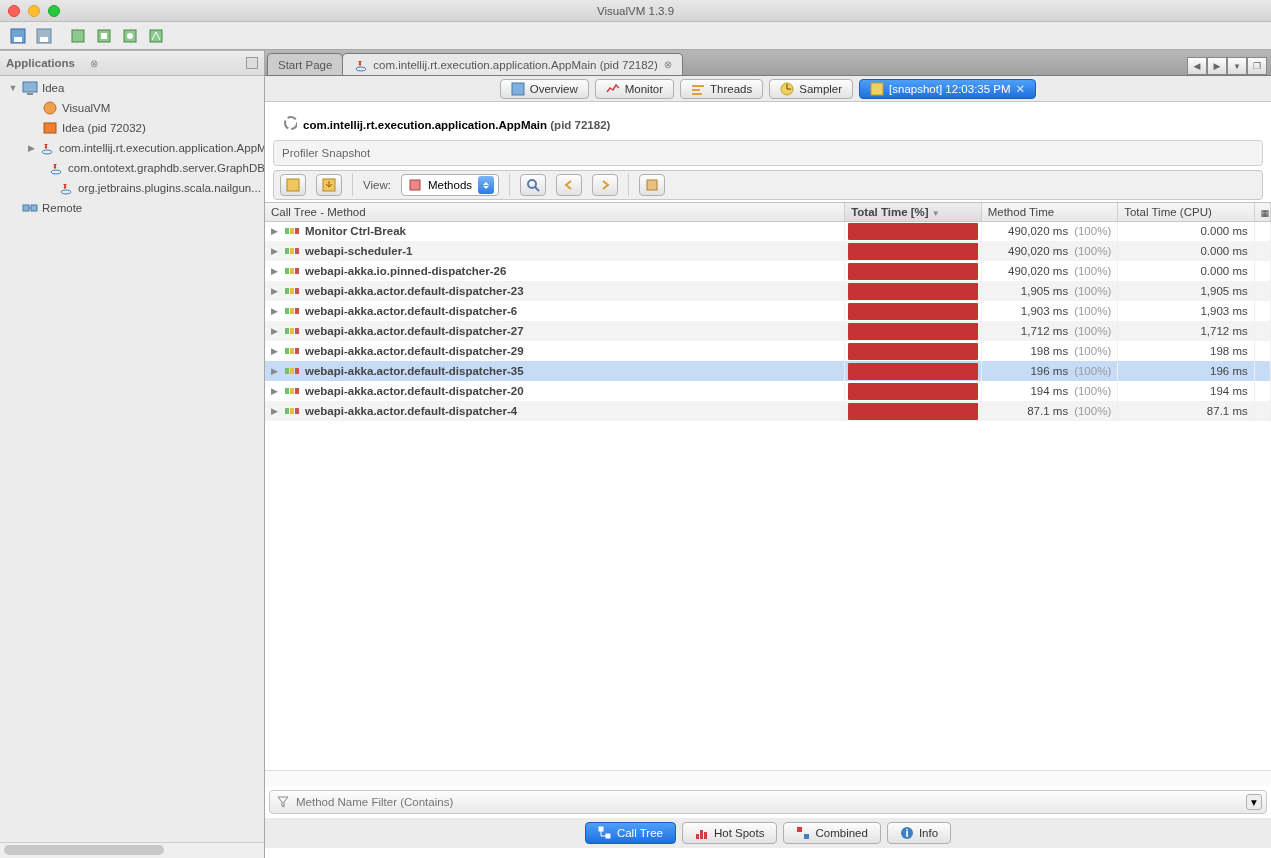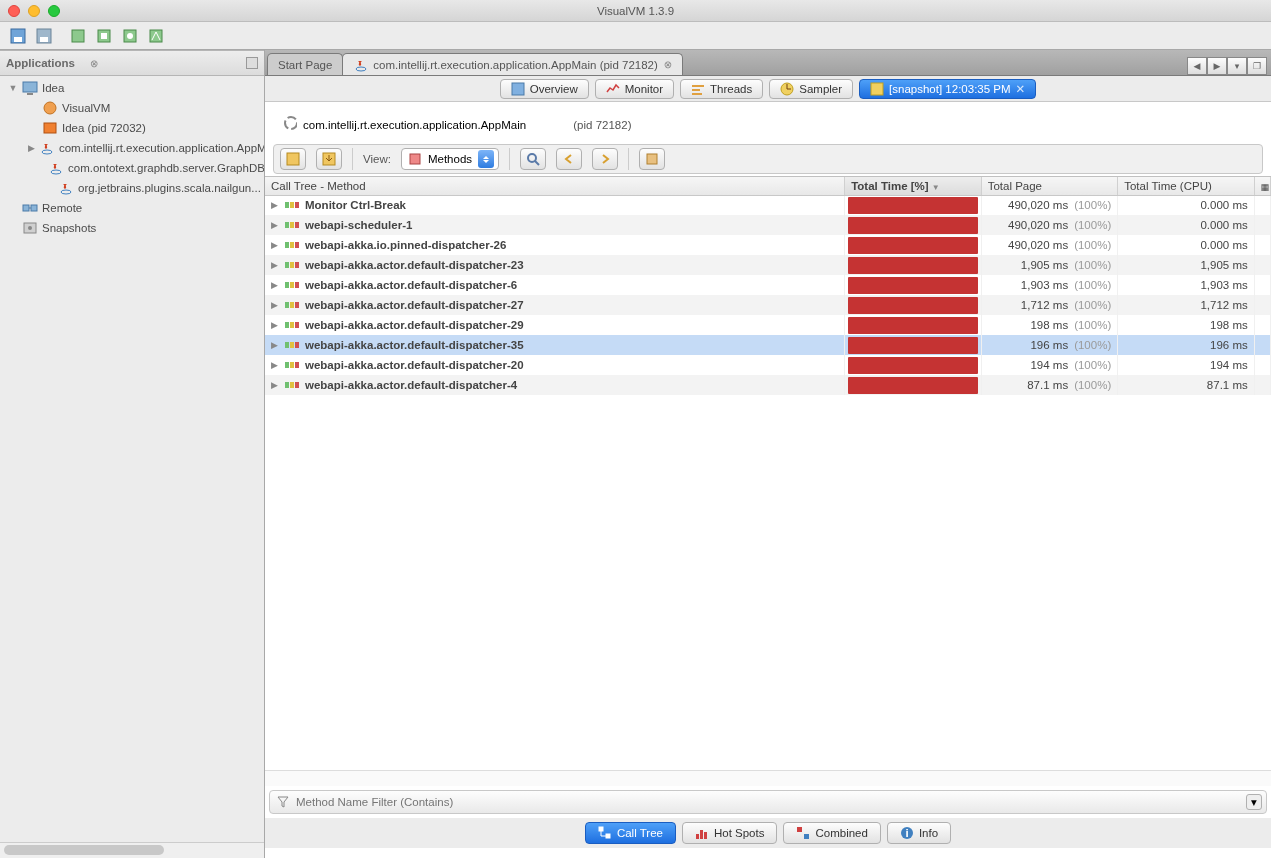--- a/index.html
+++ b/index.html
@@ -33,21 +33,21 @@
   .tabbar { height: 26px; background: linear-gradient(#b8b8b8,#a0a0a0); display:flex; align-items:flex-end; border-bottom:1px solid #7a7a7a; padding-left:2px; position:relative; }
   .tab { height:22px; display:flex; align-items:center; padding:0 10px; border:1px solid #7a7a7a; border-bottom:none; background:#cccccc; color:#555; border-top-left-radius:5px; border-top-right-radius:5px; margin-right:-1px; gap:6px; }
   .tab.active { background:#e8e8e8; }
   .tab-ctrls { position:absolute; right:4px; display:flex; gap:0; }
   .tab-ctrl { width:20px; height:18px; border:1px solid #888; background:linear-gradient(#fcfcfc,#ddd); display:flex; align-items:center; justify-content:center; font-size:9px; color:#666; }
   .subtabs { height: 26px; background:#ececec; display:flex; justify-content:center; align-items:center; gap:6px; border-bottom:1px solid #c8c8c8; }
   .subtab { height:20px; padding:0 10px; border:1px solid #b0b0b0; background:linear-gradient(#fdfdfd,#e2e2e2); border-radius:4px; display:flex; align-items:center; gap:5px; color:#333; }
   .subtab.active { background:linear-gradient(#4ea0f8,#1e6fe0); color:#fff; border-color:#1a5dc0; }
   .heading { padding: 10px 18px 6px; background:#fff; display:flex; align-items:center; gap:6px; }
   .heading-title { font-size:19px; }
-  .heading-title strong { font-weight:normal; }
+  .heading-title strong { font-weight:bold; }
   .panel-label { margin: 0 8px; padding: 6px 8px; background:#f4f4f4; border:1px solid #d0d0d0; border-radius:4px; color:#666; }
   .toolbar2 { margin: 4px 8px 2px; height:30px; border:1px solid #c8c8c8; border-radius:4px; background:#f0f0f0; display:flex; align-items:center; padding:0 6px; gap:10px;}
   .t2-btn { width:26px; height:22px; border:1px solid #b0b0b0; border-radius:4px; background:linear-gradient(#fdfdfd,#e2e2e2); display:inline-flex; align-items:center; justify-content:center; }
   .t2-sep { width:1px; height:22px; background:#ccc; }
   .view-label { color:#555; }
   .select { height:22px; border:1px solid #b0b0b0; border-radius:4px; background:#fff; display:flex; align-items:center; padding:0 4px 0 6px; gap:6px; }
   .select .chev { width:16px; height:18px; background:linear-gradient(#7db5f8,#2e7ce0); border-radius:3px; display:flex; flex-direction:column; align-items:center; justify-content:center; }
   .select .chev::before{content:"";border-left:3px solid transparent;border-right:3px solid transparent;border-bottom:3px solid #fff; margin-bottom:1px;}
   .select .chev::after{content:"";border-left:3px solid transparent;border-right:3px solid transparent;border-top:3px solid #fff;}
   .table-container { flex:1; background:#fff; margin:0; border-top:1px solid #c0c0c0; overflow:auto; position:relative; }
@@ -207,30 +207,20 @@
           <span class="disclosure"></span>
           <span class="node-icon">
             <svg width="16" height="14">
               <rect x="1" y="4" width="6" height="6" fill="#8ab4d8" stroke="#4a7aa8"></rect>
               <rect x="9" y="4" width="6" height="6" fill="#8ab4d8" stroke="#4a7aa8"></rect>
               <line x1="7" y1="7" x2="9" y2="7" stroke="#4a7aa8"></line>
             </svg>
           </span>
           <span>Remote</span>
         </div>
-        <div class="tree-row l1">
-          <span class="disclosure"></span>
-          <span class="node-icon">
-            <svg width="16" height="14">
-              <rect x="2" y="2" width="12" height="10" fill="#d0d0d0" stroke="#888"></rect>
-              <circle cx="8" cy="7" r="2" fill="#888"></circle>
-            </svg>
-          </span>
-          <span>Snapshots</span>
-        </div>
       </div>
     <div class="bottom-scroll">
         <div class="scrollthumb"></div>
       </div>
   </div>
 
   <div class="content">
     <div class="tabbar" id="tabbar">
       <div class="tab">
           <span>Start Page</span>
@@ -301,22 +291,23 @@
         </div>
       </div>
 
     <div style="flex:1; background:#fff; display:flex; flex-direction:column;">
       <div class="heading">
         <span class="micon">
             <svg width="16" height="16">
               <circle cx="8" cy="8" r="6" fill="none" stroke="#888" stroke-width="2" stroke-dasharray="9 3"></circle>
             </svg>
           </span>
-        <span class="heading-title"><strong>com.intellij.rt.execution.application.AppMain</strong><span style="font-weight:normal; color:#555;padding-left:44px;"> (pid 72182)</span></span>
-      </div>
+        <span class="heading-title"><strong>com.intellij.rt.execution.application.AppMain</strong><span style="font-weight:bold; color:#555;"> (pid 72182)</span></span>
+      </div>
+      <div class="panel-label">Profiler Snapshot</div>
 
       <div class="toolbar2">
         <span class="t2-btn">
             <svg width="14" height="14">
               <rect x="1" y="1" width="12" height="12" fill="#f0c660" stroke="#b58a20"></rect>
             </svg>
           </span>
         <span class="t2-btn">
             <svg width="14" height="14">
               <rect x="1" y="1" width="12" height="12" fill="#f0c660" stroke="#b58a20"></rect>
@@ -365,21 +356,21 @@
               <col class="c0">
               <col class="c1">
               <col class="c2">
               <col class="c3">
               <col class="c4">
             </colgroup>
           <thead>
               <tr id="thead-row">
                 <th>Call Tree - Method</th>
                 <th class="sorted">Total Time [%]<span class="sort-arrow">▼</span></th>
-                <th>Total Page</th>
+                <th>Method Time</th>
                 <th>Total Time (CPU)</th>
                 <th><span style="font-size:9px;">▦</span></th>
               </tr>
             </thead>
           <tbody id="tbody">
               <tr>
                 <td>
                   <div class="method">
                     <span class="disc">▶</span>
                     <span class="stack-icon"><svg width="14" height="12">

